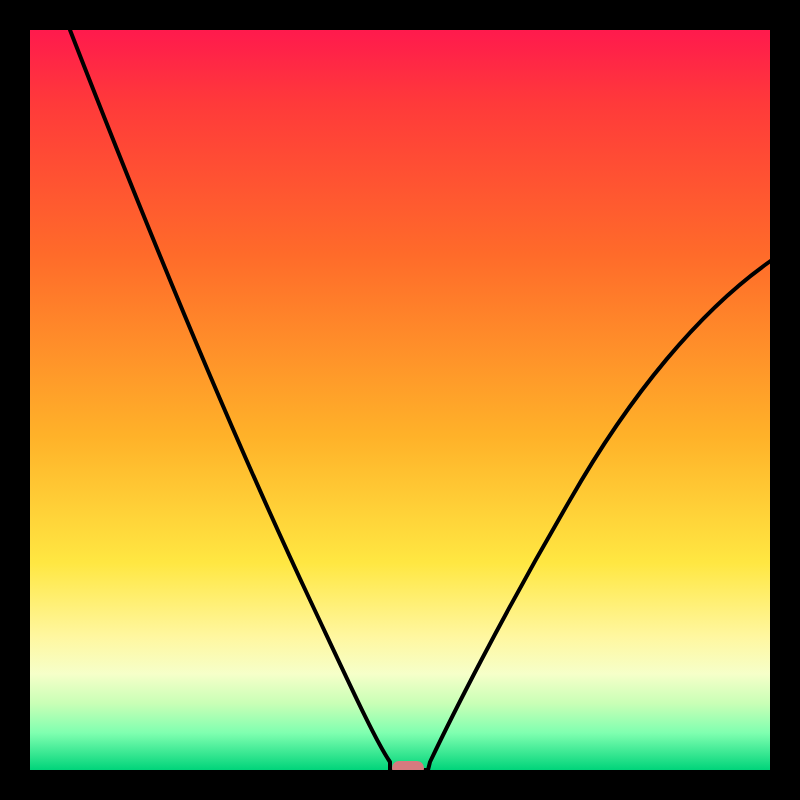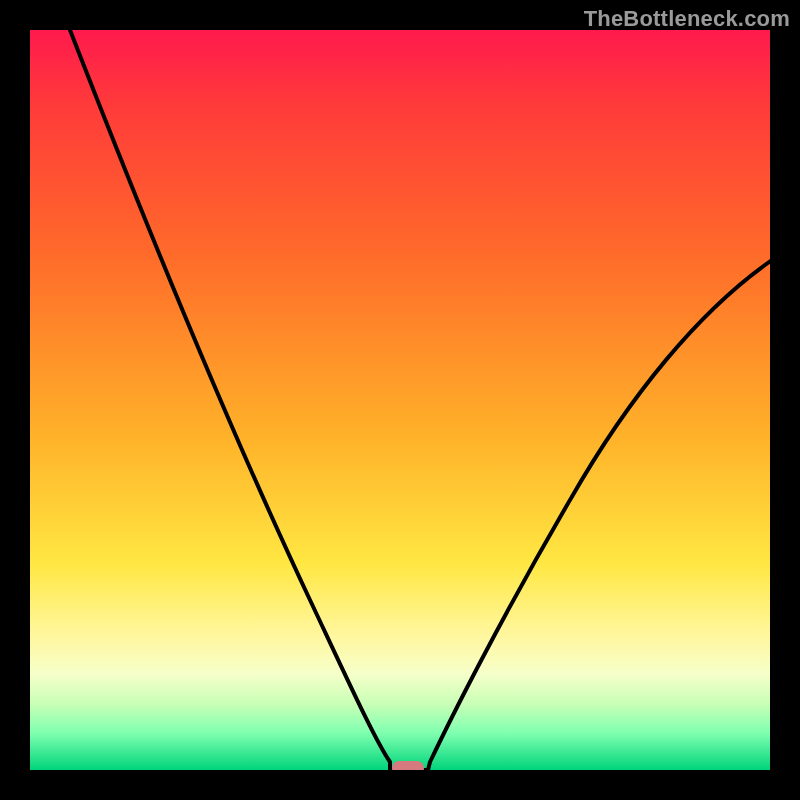--- a/index.html
+++ b/index.html
@@ -73,15 +73,14 @@
                L 398 740
                L 400 732
                C 420 690, 470 590, 540 470
                C 600 365, 670 280, 742 230" fill="none" stroke="#000" stroke-width="4" stroke-linecap="round"></path>
 
       <rect x="362" y="731" width="32" height="14" rx="7" ry="7" fill="#d67a7f"></rect>
     </svg>
 
   </div>
 
-  <div class="watermark">TheBottleneck.com</div>
 
 </div>
 
 </body></html>

